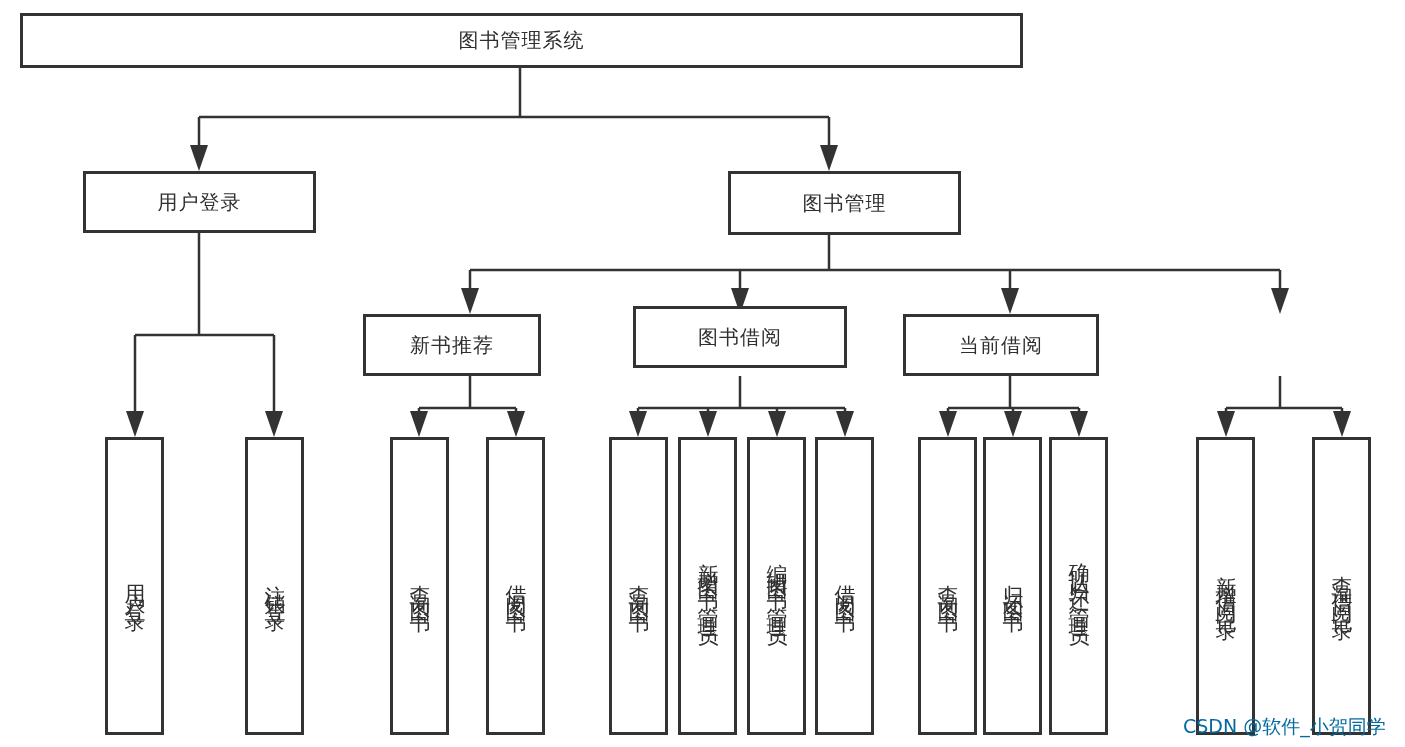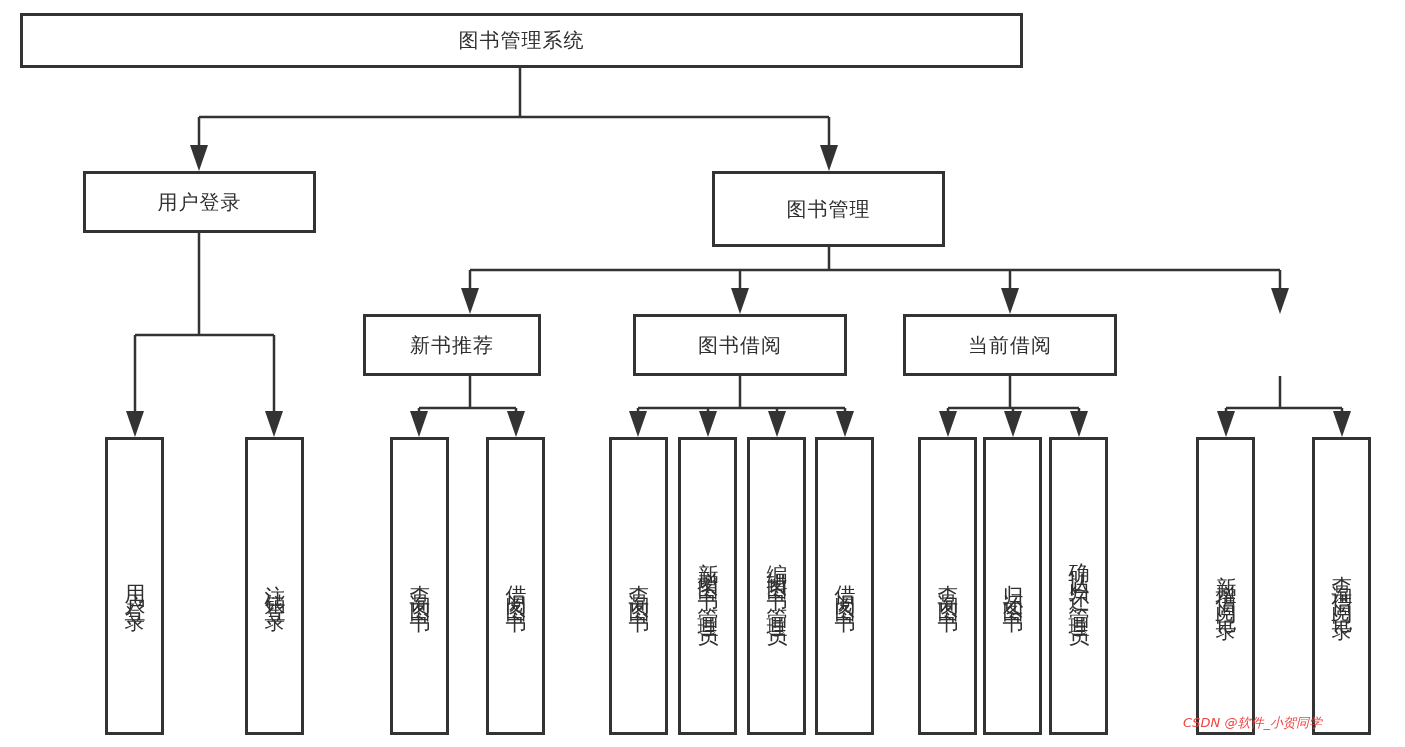--- a/index.html
+++ b/index.html
@@ -50,25 +50,24 @@
     font-size: 21px;
     color: #2f2f2f;
     letter-spacing: 9px;
     line-height: 1;
     white-space: nowrap;
   }
   .watermark {
     position: absolute;
     left: 1183px;
     top: 714px;
-    font-size: 13px;
-    color: #ef4444;
+    font-size: 19px;
+    color: #0369a1;
     white-space: nowrap;
     z-index: 5;
-    font-style: italic;
   }
 </style>
 </head>
 <body>
 
 <div class="canvas">
 
   <svg class="connectors" viewBox="0 0 1405 747" xmlns="http://www.w3.org/2000/svg" aria-hidden="true">
     <g stroke="#333333" stroke-width="2.5" fill="none">
 
@@ -108,25 +107,25 @@
       <polygon points="1004,411 1022,411 1013,437"></polygon>
       <polygon points="1070,411 1088,411 1079,437"></polygon>
       <polygon points="1217,411 1235,411 1226,437"></polygon>
       <polygon points="1333,411 1351,411 1342,437"></polygon>
     </g>
   </svg>
 
   <div class="node" style="left:20px; top:13px; width:1003px; height:55px;">图书管理系统</div>
 
   <div class="node" style="left:83px; top:171px; width:233px; height:62px;">用户登录</div>
-  <div class="node" style="left:712px; top:171px; width:233px; height:76px;">图书管理</div>
+  <div class="node" style="left:728px; top:171px; width:233px; height:64px;">图书管理</div>
 
   <div class="node" style="left:363px; top:314px; width:178px; height:62px;">新书推荐</div>
-  <div class="node" style="left:633px; top:314px; width:214px; height:62px;">图书借阅</div>
-  <div class="node" style="left:903px; top:314px; width:214px; height:62px;">当前借阅</div>
+  <div class="node" style="left:633px; top:306px; width:214px; height:62px;">图书借阅</div>
+  <div class="node" style="left:903px; top:314px; width:196px; height:62px;">当前借阅</div>
 
   <div class="leaf" style="left:105px; top:437px; width:59px; height:298px;">
     <span class="vtext">用户登录</span>
   </div>
   <div class="leaf" style="left:245px; top:437px; width:59px; height:298px;">
     <span class="vtext">注销登录</span>
   </div>
 
   <div class="leaf" style="left:390px; top:437px; width:59px; height:298px;">
     <span class="vtext">查询图书</span>

